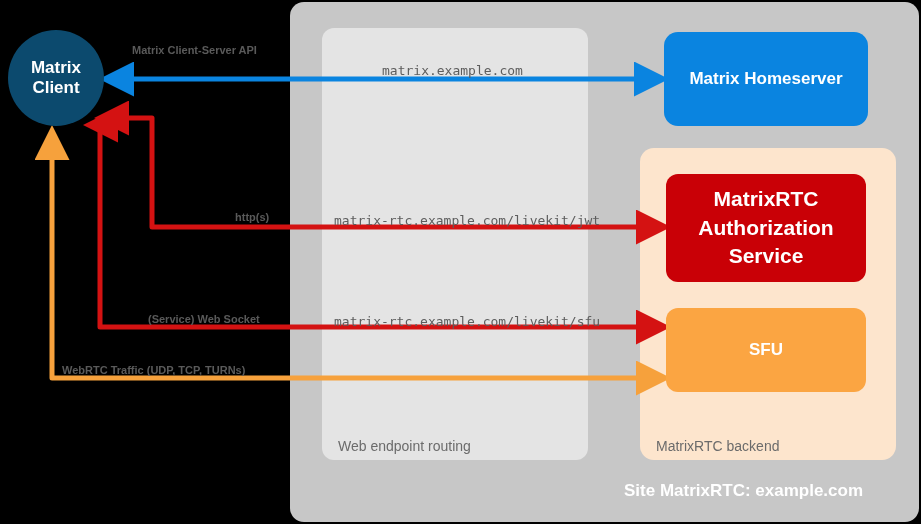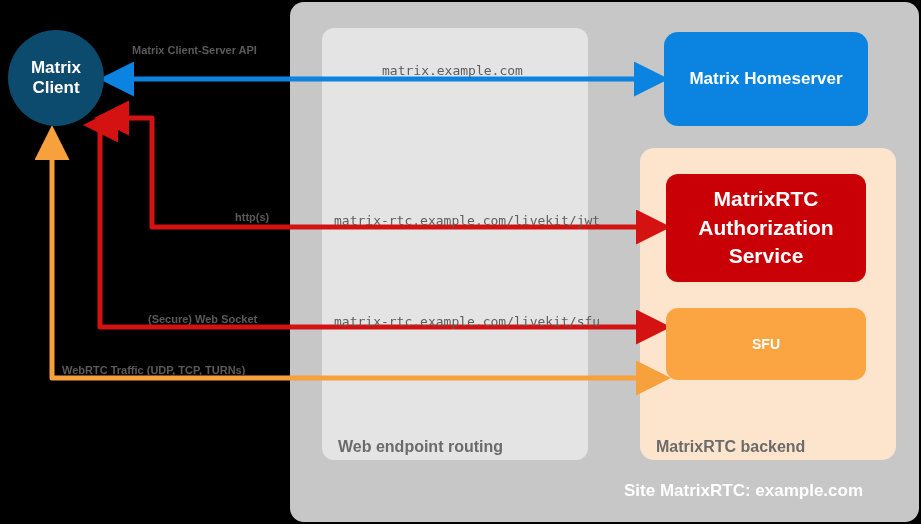--- a/index.html
+++ b/index.html
@@ -12,31 +12,31 @@
 
   #client{left:8px;top:30px;width:96px;height:96px;border-radius:50%;
           background:#0c4a6e;font-size:17px;line-height:1.15;}
 
   #homeserver{left:664px;top:32px;width:204px;height:94px;border-radius:14px;
               background:#0a84e0;font-size:17px;}
 
   #auth{left:666px;top:174px;width:200px;height:108px;border-radius:12px;
         background:#c90006;font-size:21px;line-height:1.35;}
 
-  #sfu{left:666px;top:308px;width:200px;height:72px;border-radius:12px;
-       background:#fba542;font-size:14px;}
+  #sfu{left:666px;top:308px;width:200px;height:84px;border-radius:12px;
+       background:#fba542;font-size:17px;}
 
   #site{position:absolute;left:290px;top:2px;width:629px;height:520px;
         background:#c7c7c7;border-radius:14px;}
   #rtcpanel{position:absolute;left:640px;top:148px;width:256px;height:312px;
         background:#fde5cd;border-radius:14px;}
   #webpanel{position:absolute;left:322px;top:28px;width:266px;height:432px;
         background:#e4e4e4;border-radius:12px;}
 
-  .panel-label{position:absolute;font-size:16px;font-weight:bold;color:#6b6b6b;}
+  .panel-label{position:absolute;font-size:14px;font-weight:normal;color:#6b6b6b;}
   #web-label{left:338px;top:438px;}
   #rtc-label{left:656px;top:438px;}
   #site-label{left:624px;top:481px;font-size:17px;color:#fff;font-weight:bold;}
 
   .url{position:absolute;font-family:"DejaVu Sans Mono",monospace;font-size:13px;
        color:#5d5d5d;white-space:nowrap;}
   #url1{left:334px;top:63px;margin-left:48px;}
   #url2{left:334px;top:213px;}
   #url3{left:334px;top:314px;}
 
@@ -109,20 +109,20 @@
   <div class="node" id="sfu">
     <span>SFU</span>
   </div>
 
   <div class="url" id="url1">matrix.example.com</div>
   <div class="url" id="url2">matrix-rtc.example.com/livekit/jwt</div>
   <div class="url" id="url3">matrix-rtc.example.com/livekit/sfu</div>
 
   <div class="edge-label" id="lbl-cs">Matrix Client-Server API</div>
   <div class="edge-label" id="lbl-http">http(s)</div>
-  <div class="edge-label" id="lbl-ws">(Secure) Web Socket</div>
+  <div class="edge-label" id="lbl-ws">(Service) Web Socket</div>
   <div class="edge-label" id="lbl-webrtc">WebRTC Traffic (UDP, TCP, TURNs)</div>
 
   <div class="panel-label" id="web-label">Web endpoint routing</div>
   <div class="panel-label" id="rtc-label">MatrixRTC backend</div>
   <div class="panel-label" id="site-label">Site MatrixRTC: example.com</div>
 
 </div>
 
 </body></html>

